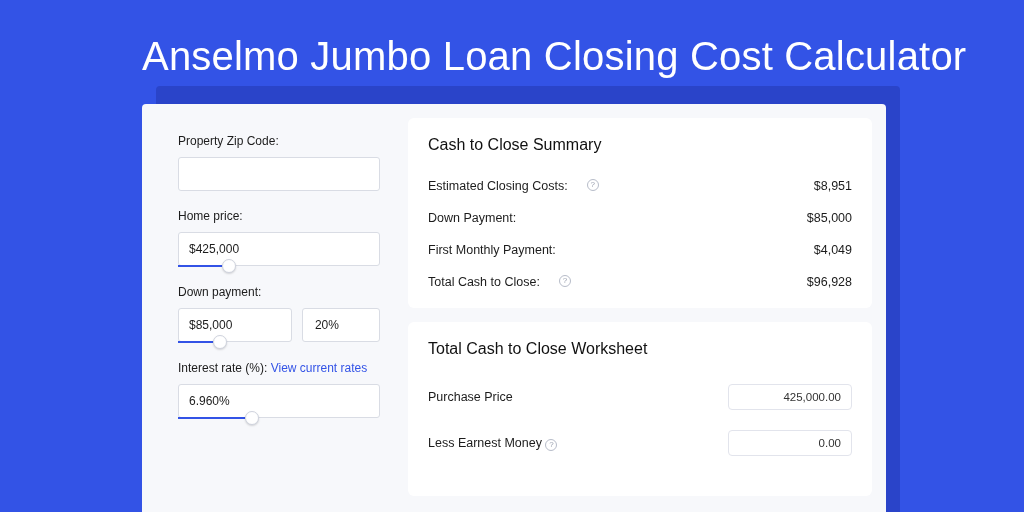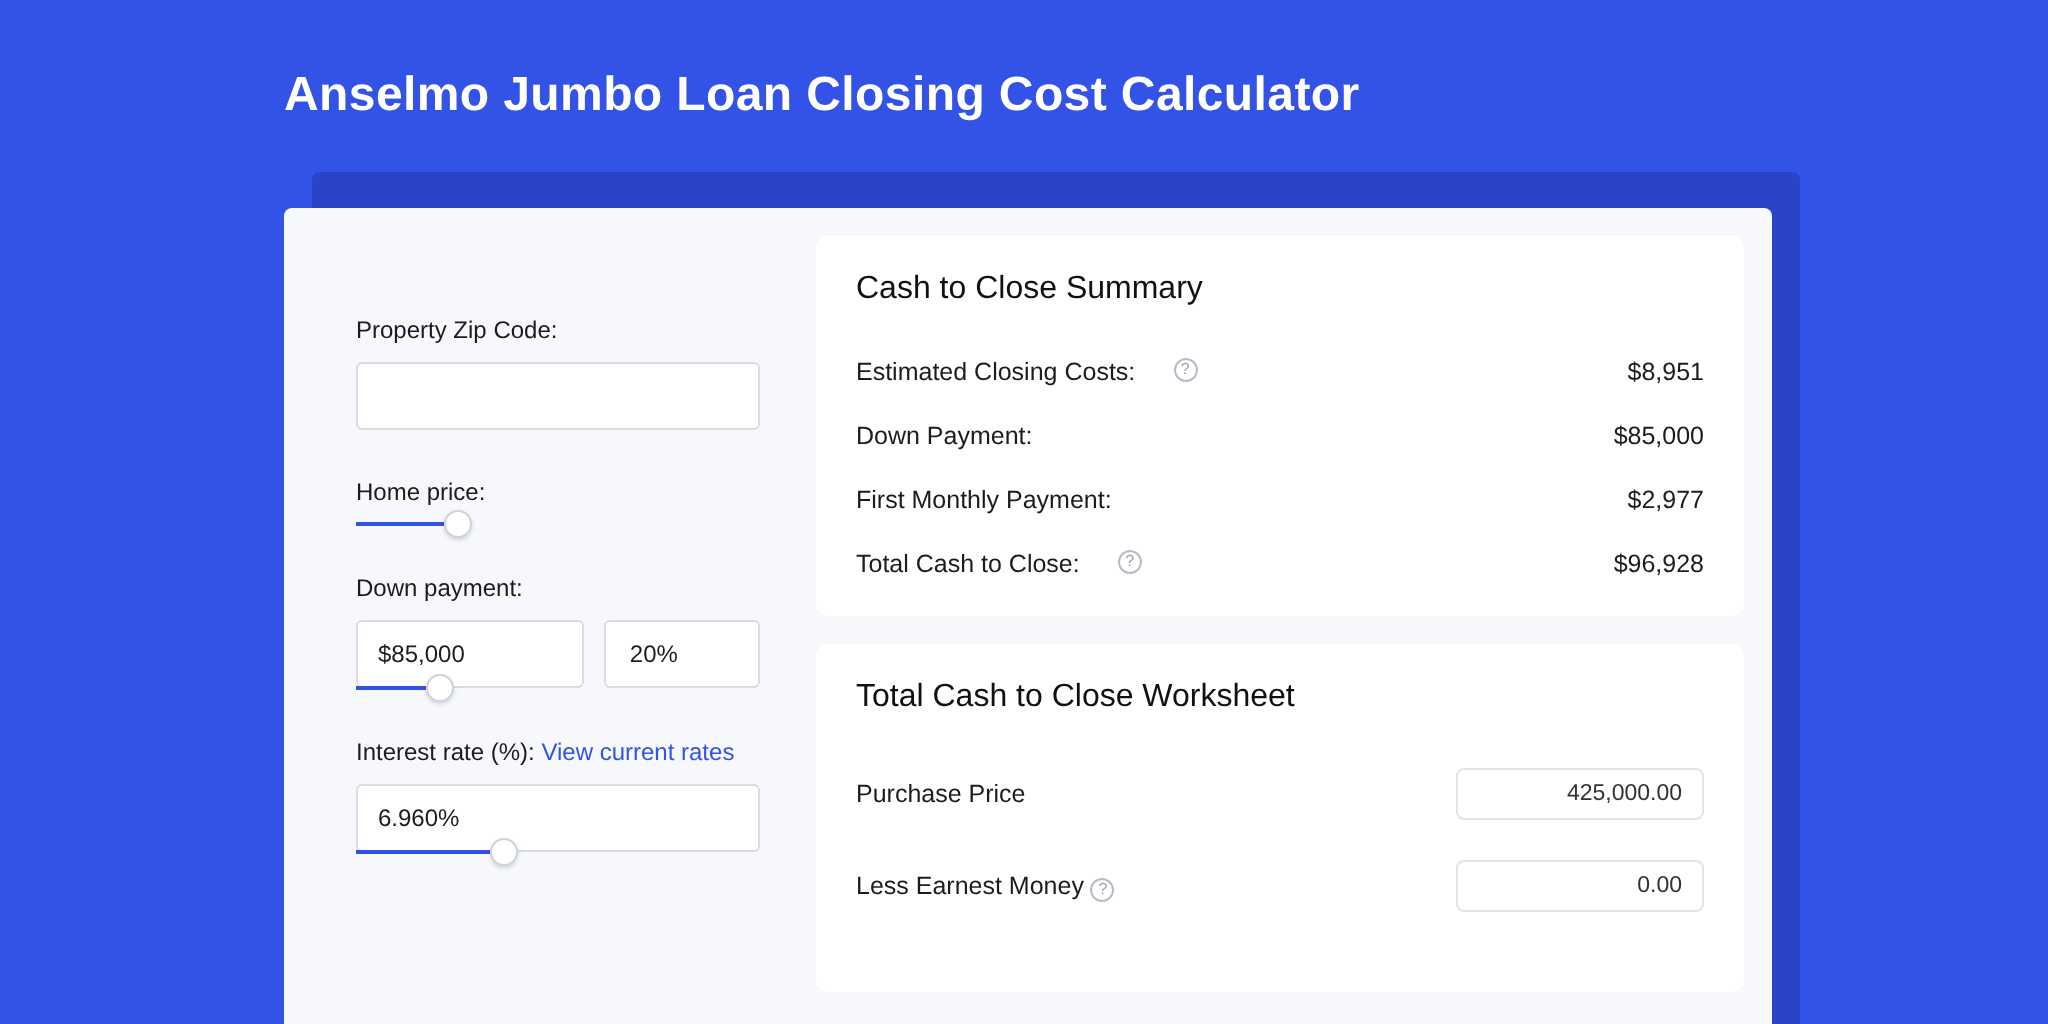--- a/index.html
+++ b/index.html
@@ -4,22 +4,22 @@
 <style>
   * { box-sizing: border-box; margin: 0; padding: 0; }
   html, body { width: 1024px; height: 512px; overflow: hidden; font-family: -apple-system, BlinkMacSystemFont, "Segoe UI", Arial, sans-serif; }
   body { background: #3353e6; position: relative; }
 
   .page-title {
     position: absolute;
     top: 34px;
     left: 142px;
     color: #ffffff;
-    font-size: 24px;
-    font-weight: 700;
+    font-size: 40px;
+    font-weight: 400;
     letter-spacing: 0.2px;
   }
 
   .app-shadow {
     position: absolute;
     top: 86px;
     left: 156px;
     width: 744px;
     height: 440px;
     background: #2a44c9;
@@ -45,21 +45,21 @@
     color: #1c1c1c;
   }
 
   .right-panel {
     flex: 1;
     padding: 14px 14px 0 6px;
     font-size: 12.5px;
     color: #1c1c1c;
   }
 
-  .field { margin-bottom: 18px; position: relative; margin-top: 24px; }
+  .field { margin-bottom: 18px; position: relative; }
   .field-label { display: block; margin-bottom: 9px; font-size: 12px; color: #1c1c1c; }
   .field-label a { color: #3353e6; text-decoration: none; text-align: center; }
 
   .text-input {
     width: 100%;
     height: 34px;
     border: 1px solid #d9dce4;
     border-radius: 3px;
     background: #ffffff;
     padding: 0 10px;
@@ -157,20 +157,21 @@
 
   <div class="left-panel">
 
     <div class="field">
       <label class="field-label">Property Zip Code:</label>
       <input class="text-input" value="" style="">
     </div>
 
     <div class="field">
       <label class="field-label">Home price:</label>
+      <input class="text-input" value="$425,000" style="">
       <div class="slider-rail">
         <div class="slider-fill" style="width:22%;"></div>
         <div class="slider-thumb" style="left:22%;"></div>
       </div>
     </div>
 
     <div class="field">
       <label class="field-label">Down payment:</label>
       <div class="dual-row">
         <input class="text-input primary" value="$85,000" style="">
@@ -212,21 +213,21 @@
         <span class="label">
             <span>Down Payment:</span>
           </span>
         <span class="value">$85,000</span>
       </div>
 
       <div class="row">
         <span class="label">
             <span>First Monthly Payment:</span>
           </span>
-        <span class="value">$2,977</span>
+        <span class="value">$4,049</span>
       </div>
 
       <div class="row bold">
         <span class="label">
           <span>Total Cash to Close:</span>
           <span class="help-icon">?</span>
         </span>
         <span class="value">$96,928</span>
       </div>
     </div>

